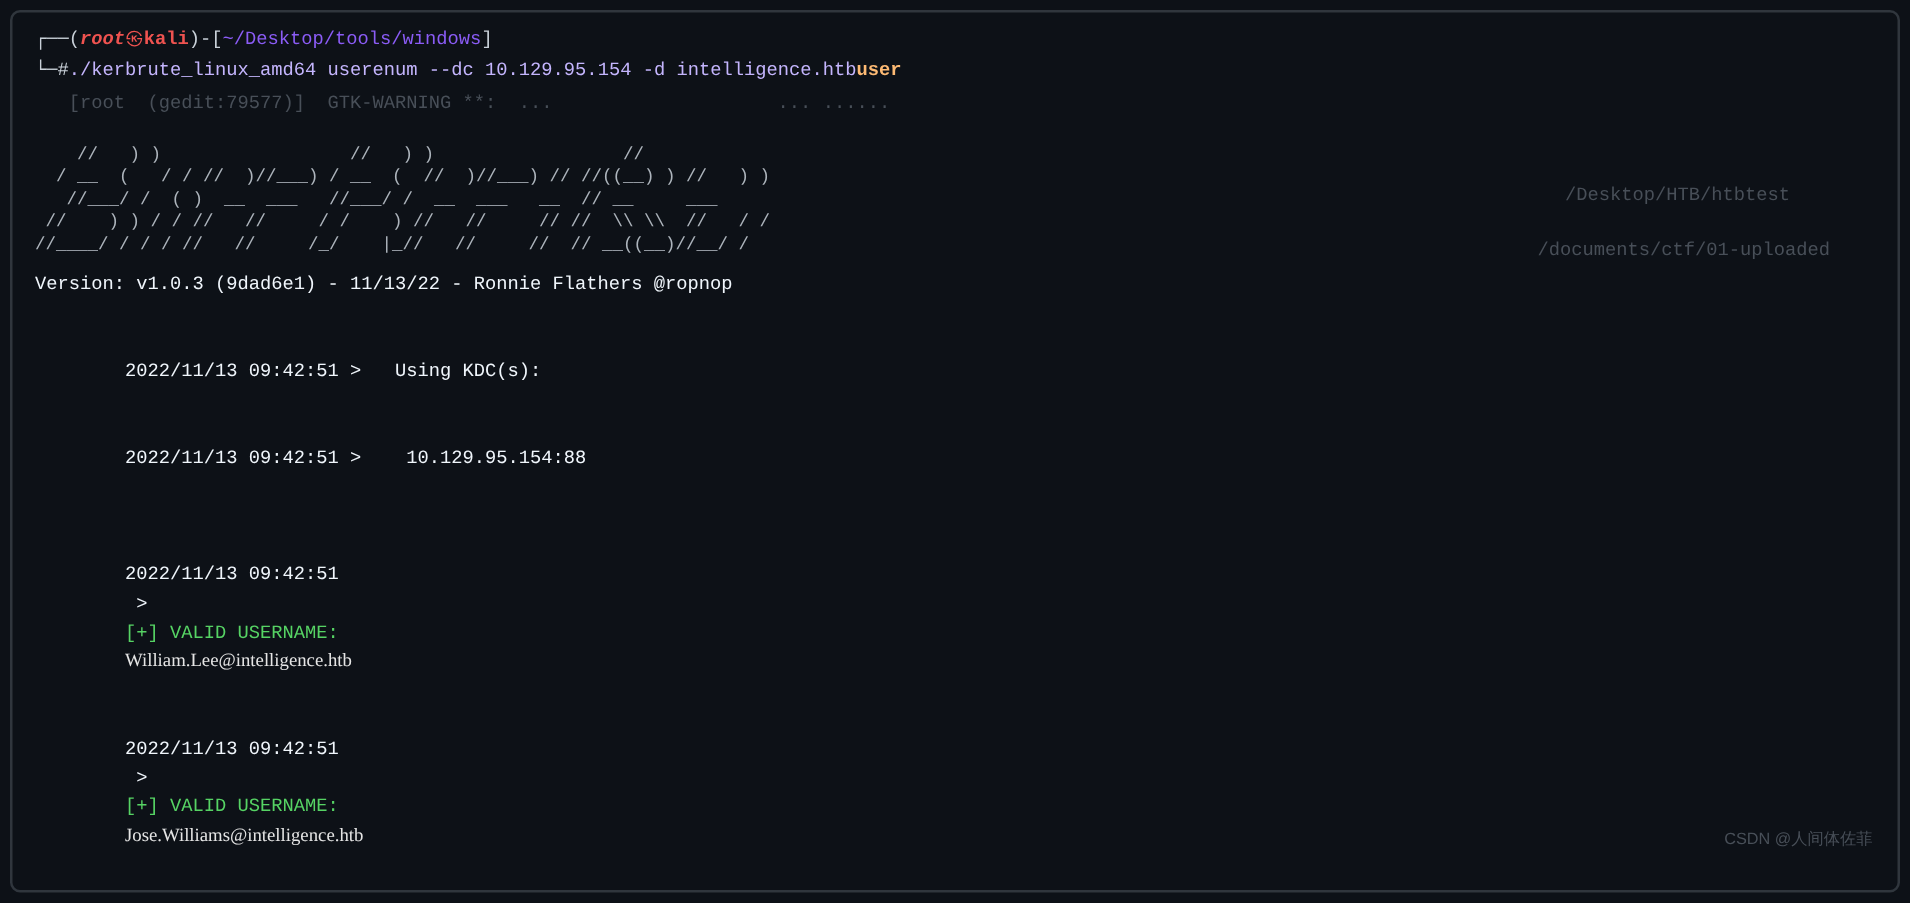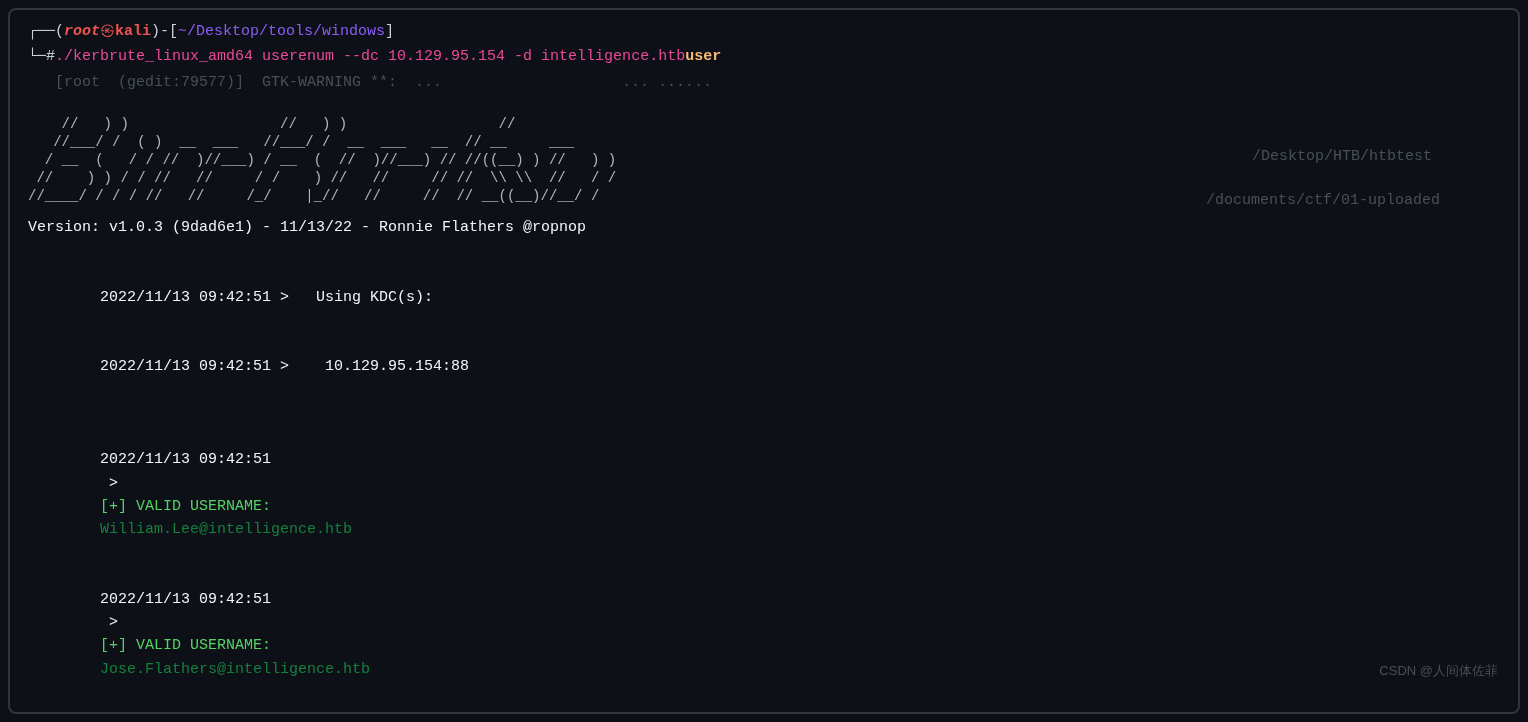--- a/index.html
+++ b/index.html
@@ -49,27 +49,27 @@
       display: flex;
       align-items: center;
     }
 
     .bracket { color: #c9d1d9; }
     .root-text { color: #ef5350; font-weight: bold; font-style: italic; }
     .at-sym { color: #ef5350; }
     .host-text { color: #ef5350; font-weight: bold; }
     .path-text { color: #8b5cf6; }
     .hash { color: #c9d1d9; }
-    .cmd-white { color: #ec4899; }
+    .cmd-white { color: #c4b5fd; }
     .cmd-bold { color: #fdba74; font-weight: bold; }
 
     .dim-text { color: #484f58; }
     .green-text { color: #56d364; }
     .white-text { color: #f0f6fc; }
-    .valid-user { color: #15803d; }
+    .valid-user { color: #e5e5e5; font-family: Liberation Serif, serif; }
 
     
     .ascii-art {
       color: #c9d1d9;
       font-size: 14px;
       line-height: 1.3;
       opacity: 0.85;
     }
 
     
@@ -114,29 +114,29 @@
           <span class="cmd-white">./kerbrute_linux_amd64 userenum --dc 10.129.95.154 -d intelligence.htb </span>
           <span class="cmd-bold">user</span>
       </div>
 
       <div style="position:relative; height: 44px; overflow:hidden;">
         <div class="dim-text line">   [root  (gedit:79577)]  GTK-WARNING **:  ...                    ... ......</div>
       </div>
 
       <div class="ascii-art">
         <div class="line">    //   ) )                  //   ) )                  //                   </div>
+        <div class="line">  / __  (   / / //  )//___) / __  (  //  )//___) // //((__) ) //   ) )      </div>
         <div class="line">   //___/ /  ( )  __  ___   //___/ /  __  ___   __  // __     ___           </div>
-        <div class="line">  / __  (   / / //  )//___) / __  (  //  )//___) // //((__) ) //   ) )      </div>
         <div class="line"> //    ) ) / / //   //     / /    ) //   //     // //  \\ \\  //   / /        </div>
         <div class="line">//____/ / / / //   //     /_/    |_//   //     //  // __((__)//__/ /          </div>
       </div>
 
       <div style="position:relative;">
         <div class="dim-text line" style="text-align:right; margin-right: 68px; margin-top:-60px;">/Desktop/HTB/htbtest</div>
-        <div class="dim-text line" style="text-align:right; margin-right: 60px; margin-top:20px;">/documents/ctf/01-uploaded</div>
+        <div class="dim-text line" style="text-align:right; margin-right: 36px; margin-top:20px;">/documents/ctf/01-uploaded</div>
       </div>
 
       <div class="line white-text" style="margin-top: 4px;">Version: v1.0.3 (9dad6e1) - 11/13/22 - Ronnie Flathers @ropnop</div>
 
       <div class="line">&nbsp;</div>
 
       <div class="line">
         <span class="white-text">2022/11/13 09:42:51</span><span class="white-text"> &gt;   </span><span class="white-text">Using KDC(s):</span>
       </div>
       <div class="line">
@@ -148,21 +148,21 @@
       <div class="line">
         <span class="white-text">2022/11/13 09:42:51</span>
         <span class="white-text"> &gt; </span>
         <span class="green-text">[+] VALID USERNAME:      </span>
         <span class="valid-user">William.Lee@intelligence.htb</span>
       </div>
       <div class="line">
         <span class="white-text">2022/11/13 09:42:51</span>
         <span class="white-text"> &gt; </span>
         <span class="green-text">[+] VALID USERNAME:      </span>
-        <span class="valid-user">Jose.Flathers@intelligence.htb</span>
+        <span class="valid-user">Jose.Williams@intelligence.htb</span>
       </div>
       <div class="line">
         
         
         
       </div>
 
     </div>
 
     <div class="watermark">CSDN @人间体佐菲</div>

